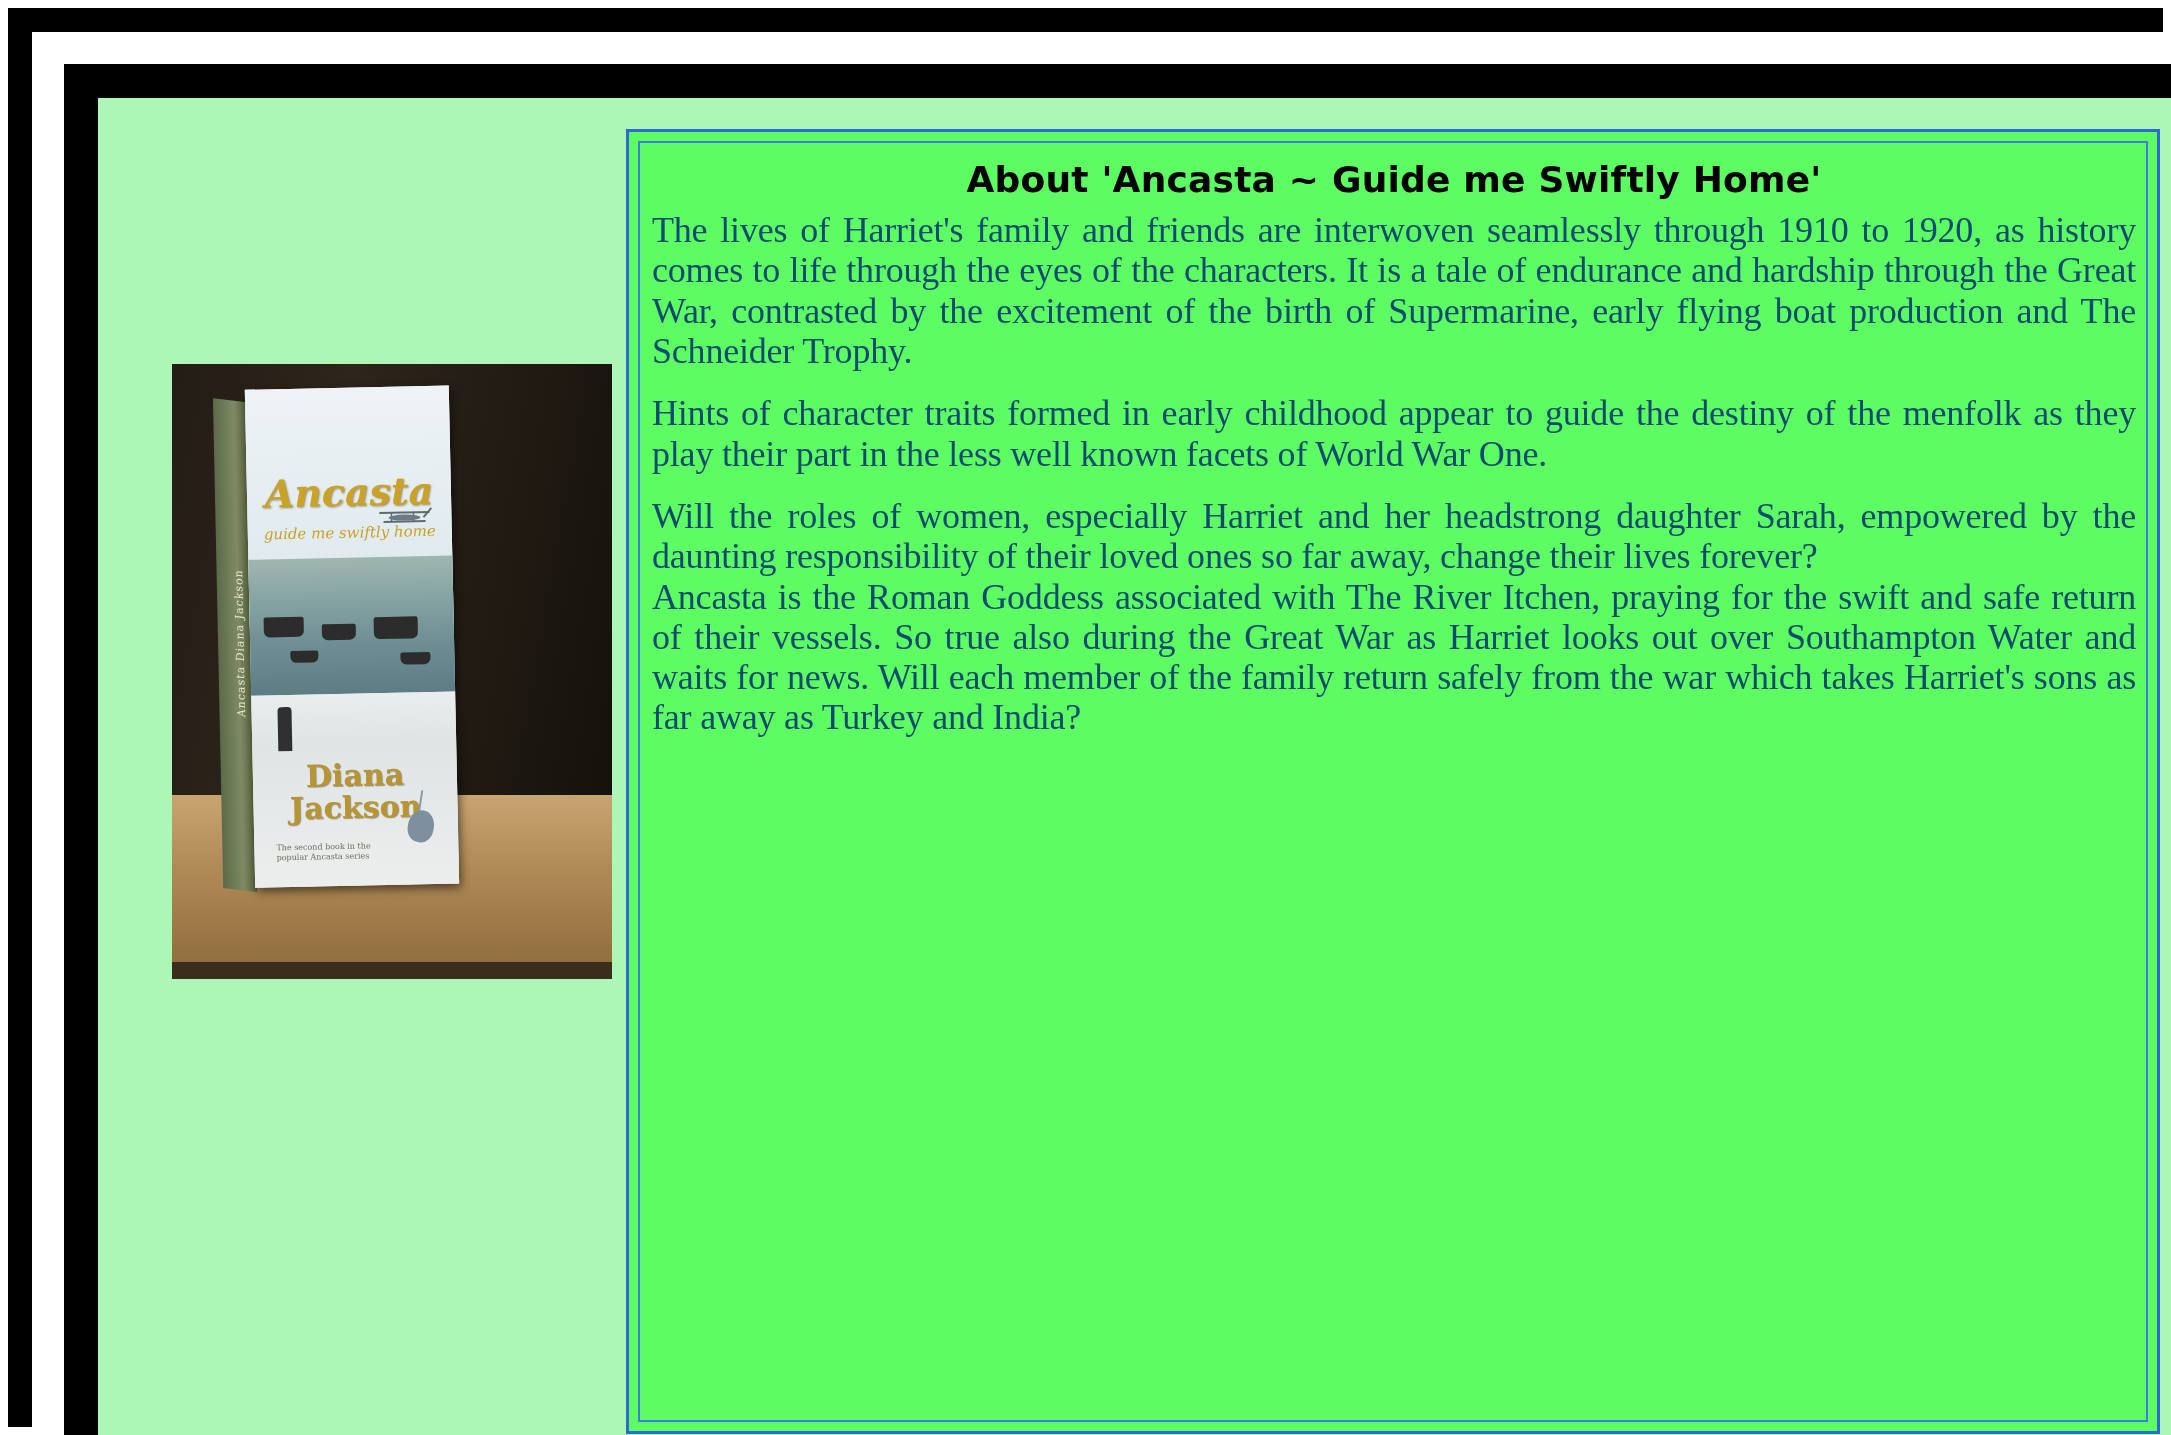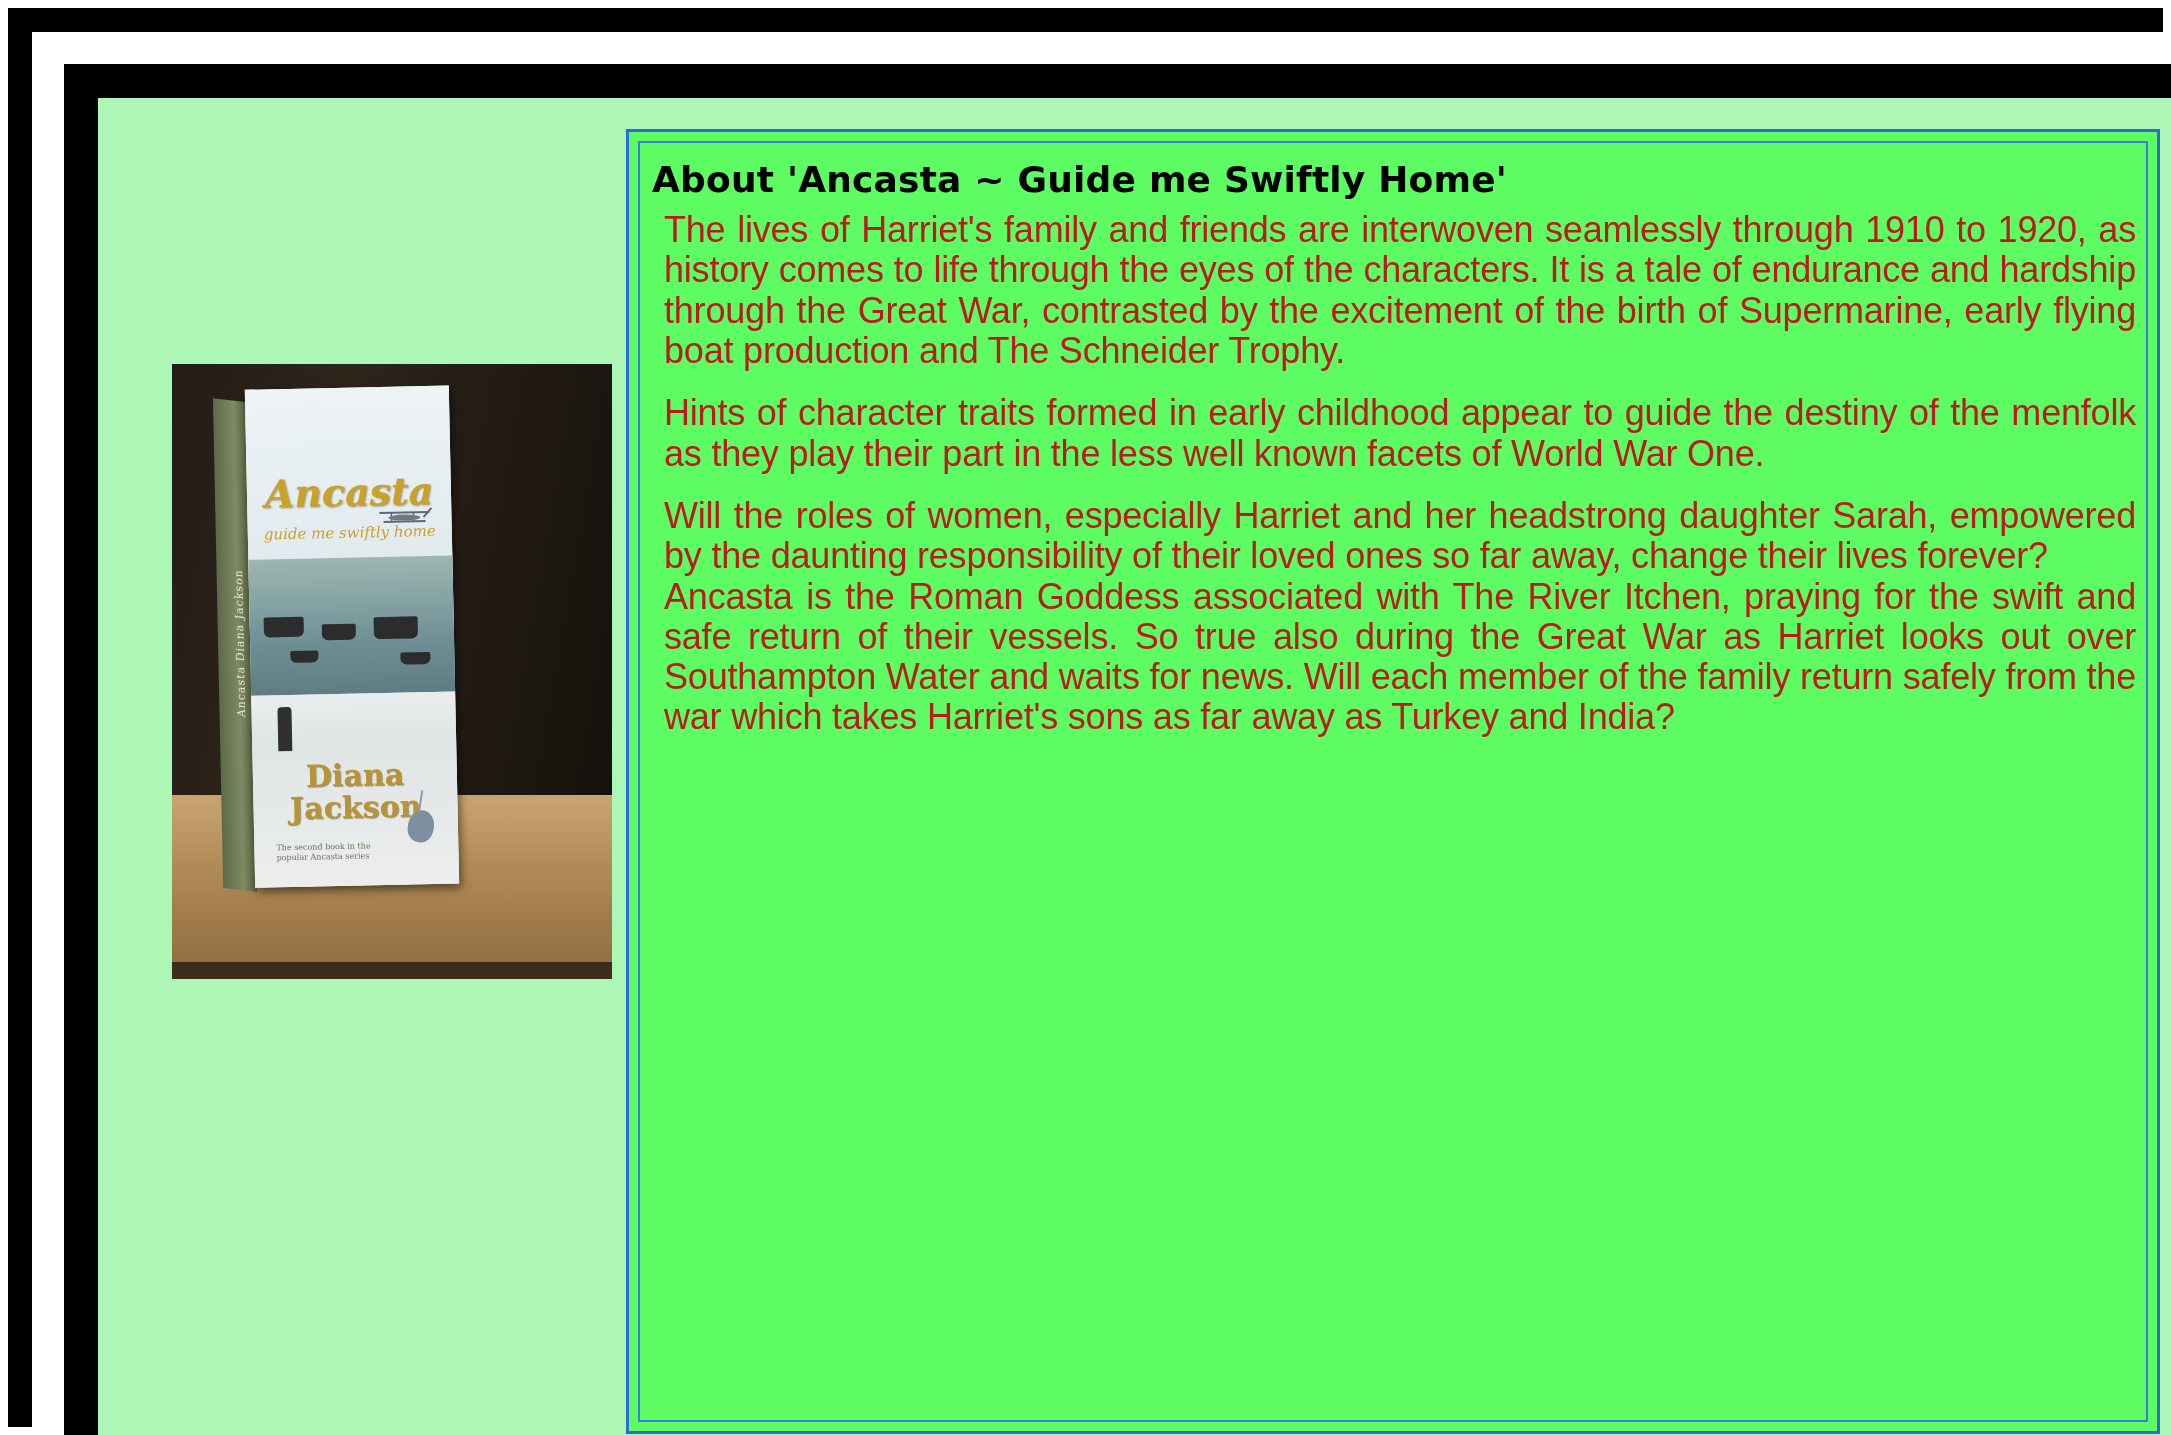--- a/index.html
+++ b/index.html
@@ -253,33 +253,34 @@
   .text-panel-inner {
     position: absolute;
     left: 9px; top: 9px; right: 9px; bottom: 9px;
     box-sizing: border-box;
     border: 2px solid #3f7ce0;
     background: #5dfc63;
     padding: 14px 10px 10px 12px;
     overflow: hidden;
   }
   .panel-title {
+    text-align: center;
     font-family: "DejaVu Sans", sans-serif;
     font-weight: bold;
     font-size: 36px;
     color: #000;
     margin: 2px 0 10px 0;
     letter-spacing: .2px;
   }
   .para {
-    font-family: Liberation Sans, sans-serif;
+    font-family: Liberation Serif, serif;
     font-size: 36px;
     line-height: 1.12;
-    color: #b91c1c;
-    margin: 0 0 22px 12px;
+    color: #0c4a6e;
+    margin: 0 0 22px 0;
     text-align: justify;
     text-justify: inter-word;
     letter-spacing: -0.2px;
   }
   .para.last {
     margin-bottom: 0;
   }
 </style>
 </head>
 <body>

